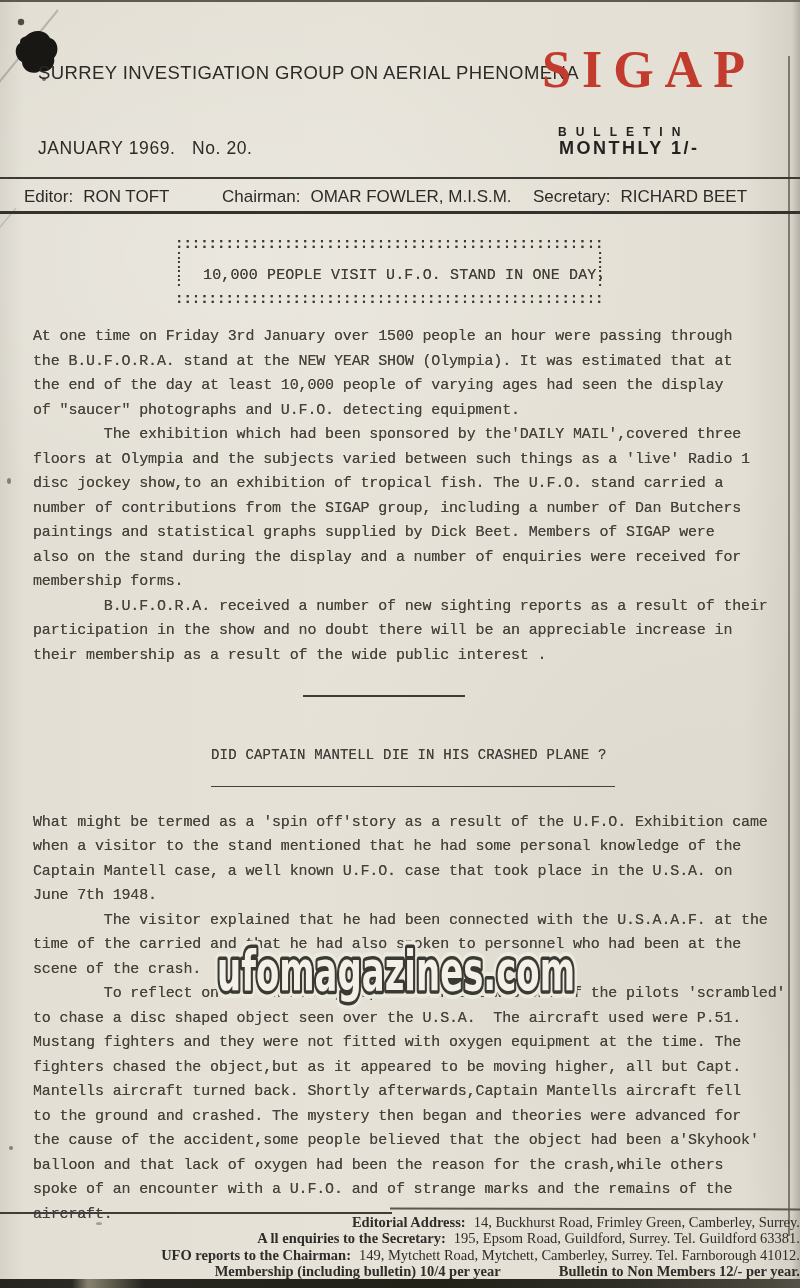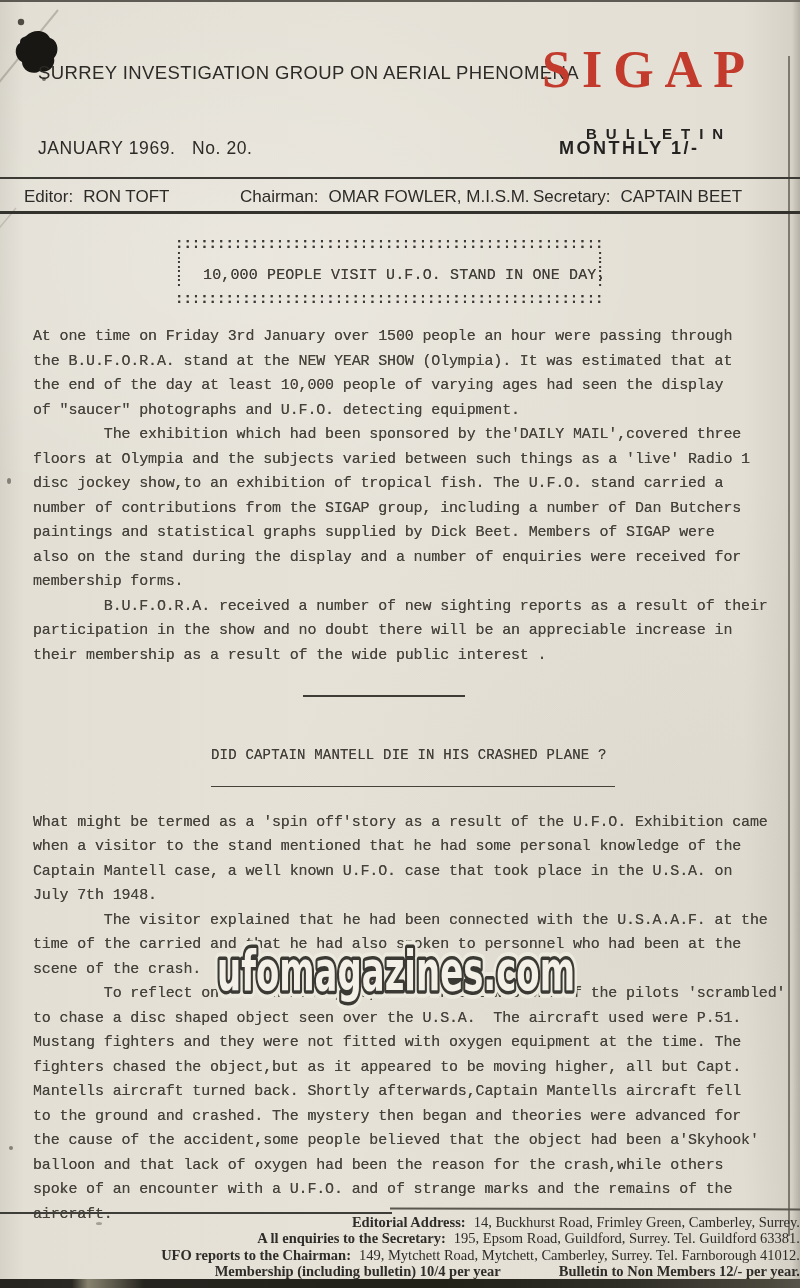--- a/index.html
+++ b/index.html
@@ -19,28 +19,28 @@
   .edge-bottom { position:absolute; left:0; bottom:0; width:100%; height:9px;
     background:linear-gradient(90deg,#26251f 0%,#2a2923 9%,#87826f 11%,#6d6959 13%,#26251f 18%,#232219 55%,#2e2d26 78%,#4a473d 96%,#56534a 100%); }
 
   
   .artifact-svg { position:absolute; left:0; top:0; }
   .speck { position:absolute; background:#56524a; border-radius:50%; opacity:.65; }
 
   
   .org-name { position:absolute; left:38px; top:62px; font-size:18.5px; letter-spacing:.4px; color:#2d2b27; font-weight:500; white-space:pre; }
   .bulletin-title { position:absolute; left:542px; top:40px; font-family:"Liberation Serif", serif; font-weight:700; font-size:52px; letter-spacing:11px; color:#c23b2c; white-space:pre; }
-  .bulletin-subtitle { position:absolute; left:586px; top:125px; font-size:15px; font-weight:700; letter-spacing:9px; color:#232220; white-space:pre; }
+  .bulletin-subtitle { position:absolute; left:558px; top:125px; font-size:12px; font-weight:700; letter-spacing:9px; color:#232220; white-space:pre; }
   .issue-date { position:absolute; left:38px; top:138px; font-size:17.5px; letter-spacing:.6px; color:#2d2b27; font-weight:500; white-space:pre; }
   .price { position:absolute; left:559px; top:138px; font-size:18px; font-weight:700; letter-spacing:2.5px; color:#232220; white-space:pre; }
   .rule-1 { position:absolute; left:0; top:177px; width:100%; height:2px; background:#3c3a34; }
   .rule-2 { position:absolute; left:0; top:211px; width:100%; height:2.5px; background:#343California3; background:#34322d; }
   .editors-row { position:absolute; left:0; top:187px; width:100%; height:22px; font-size:17px; color:#2d2b27; font-weight:500; }
   .editors-row .slot { position:absolute; white-space:pre; }
-  .slot-editor { left:24px; } .slot-chairman { left:222px;margin-left:18px; } .slot-secretary { left:533px; }
+  .slot-editor { left:24px; } .slot-chairman { left:222px; } .slot-secretary { left:533px; }
   .editors-row .lab { margin-right:10px; }
 
   
   .content { position:absolute; left:33px; top:237px; width:762px; font-family:"Liberation Mono","DejaVu Sans Mono",monospace; font-size:15px; line-height:24.5px; letter-spacing:-0.15px; color:#45423c; text-shadow:0 0 .5px rgba(62,58,52,.75); }
   .typed { white-space:pre; margin:0; }
   .headline-box { position:relative; margin-left:142px; width:432px; height:67px; }
   .bx-row { position:absolute; left:0; white-space:pre; font-weight:700; font-size:14px; line-height:10px; letter-spacing:0; color:#3b3936; }
   .bx-top { top:2px; } .bx-bottom { bottom:0px; }
   .bx-side { position:absolute; white-space:pre-line; font-weight:700; font-size:13px; line-height:9px; color:#3b3936; }
   .bx-left { left:0; top:14px; } .bx-right { right:3px; top:14px; }
@@ -83,21 +83,21 @@
 
   <div class="org-name">SURREY INVESTIGATION GROUP ON AERIAL PHENOMENA</div>
   <div class="bulletin-title">SIGAP</div>
   <div class="bulletin-subtitle">BULLETIN</div>
   <div class="issue-date">JANUARY 1969.   No. 20.</div>
   <div class="price">MONTHLY 1/-</div>
   <div class="rule-1"></div>
   <div class="editors-row">
     <span class="slot slot-editor"><span class="lab">Editor:</span><span>RON TOFT</span></span>
     <span class="slot slot-chairman"><span class="lab">Chairman:</span><span>OMAR FOWLER, M.I.S.M.</span></span>
-    <span class="slot slot-secretary"><span class="lab">Secretary:</span><span>CAPTAIN BEET</span></span>
+    <span class="slot slot-secretary"><span class="lab">Secretary:</span><span>RICHARD BEET</span></span>
   </div>
   <div class="rule-2"></div>
 
   <div class="content">
 
     <div class="headline-box">
       <div class="bx-row bx-top">:::::::::::::::::::::::::::::::::::::::::::::::::::</div>
       <div class="bx-side bx-left">:
 :
 :
@@ -125,21 +125,21 @@
 participation in the show and no doubt there will be an appreciable increase in
 their membership as a result of the wide public interest .</p>
 
     <div class="section-divider"></div>
 
     <div><span class="article-heading">DID CAPTAIN MANTELL DIE IN HIS CRASHED PLANE ?</span></div>
 
     <p class="typed para-a2-1">What might be termed as a 'spin off'story as a result of the U.F.O. Exhibition came
 when a visitor to the stand mentioned that he had some personal knowledge of the
 Captain Mantell case, a well known U.F.O. case that took place in the U.S.A. on
-July 7th 1948.</p>
+June 7th 1948.</p>
     <p class="typed">        The visitor explained that he had been connected with the U.S.A.A.F. at the
 time of the carried and that he had also spoken to personnel who had been at the
 scene of the crash.</p>
     <p class="typed">        To reflect on the incident, Captain Mantell was one of the pilots 'scrambled'
 to chase a disc shaped object seen over the U.S.A.  The aircraft used were P.51.
 Mustang fighters and they were not fitted with oxygen equipment at the time. The
 fighters chased the object,but as it appeared to be moving higher, all but Capt.
 Mantells aircraft turned back. Shortly afterwards,Captain Mantells aircraft fell
 to the ground and crashed. The mystery then began and theories were advanced for
 the cause of the accident,some people believed that the object had been a'Skyhook'

